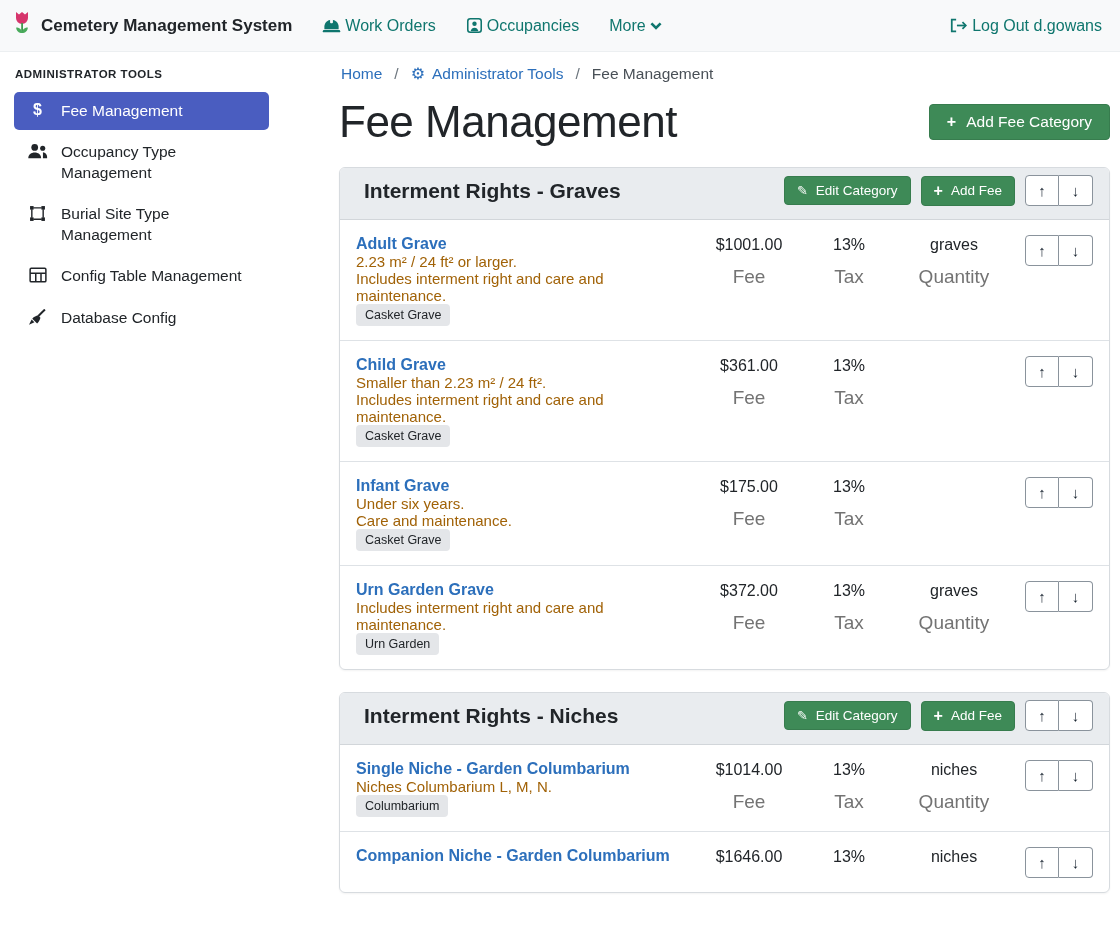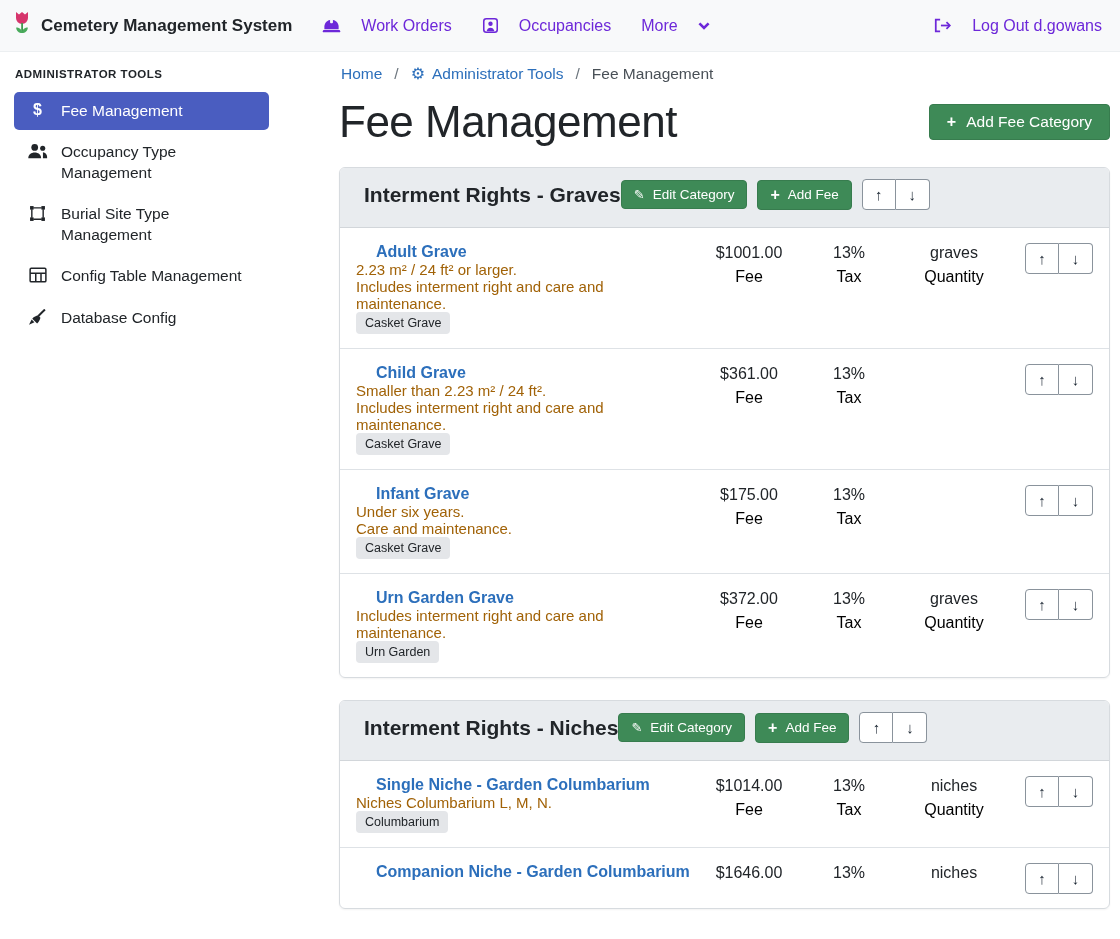--- a/index.html
+++ b/index.html
@@ -10,21 +10,21 @@
     background:#fff; color:#212529;
   }
   
   .navbar {
     height:52px; background:#f8f9fa; border-bottom:1px solid #eceff1;
     display:flex; align-items:center; justify-content:space-between;
     padding:0 18px 0 12px;
   }
   .nav-left { display:flex; align-items:center; gap:30px; }
   .brand { display:flex; align-items:center; gap:9px; font-weight:700; font-size:17px; cursor:pointer; }
-  .nav-item { display:flex; align-items:center; gap:20px; font-size:16px; color:#6d28d9; cursor:pointer; white-space:nowrap; }
+  .nav-item { display:flex; align-items:center; gap:4px; font-size:16px; color:#0f766e; cursor:pointer; white-space:nowrap; }
   .nav-item svg { display:block; }
   
   .layout { display:flex; height:887px;gap:48px; }
   .sidebar { width:280px; flex:none; padding:12px 11px 0 14px; }
   .sidebar-heading { font-size:11.5px; font-weight:700; letter-spacing:.5px; color:#212529; margin:4px 0 12px 1px; }
   .side-item {
     display:flex; align-items:flex-start; gap:13px;
     padding:9px 10px 9px 13px; margin-bottom:3px;
     border-radius:5px; font-size:15.5px; color:#212529; cursor:pointer;
   }
@@ -45,46 +45,46 @@
     background:#3e8a57; color:#fff; border:1px solid #377c4e; border-radius:4px;
     display:flex; align-items:center; cursor:pointer; font-family:inherit;
   }
   .btn-lg { font-size:15.5px; padding:8px 17px; gap:10px; }
   .btn-sm { font-size:13.5px; padding:6px 12px; gap:8px; }
   .plus-glyph { font-weight:700; font-size:16px; line-height:1; }
   .pencil-glyph { font-size:13px; line-height:1; }
   
   .card { border:1px solid #d7dbdf; border-radius:6px; margin-bottom:22px; overflow:hidden; box-shadow:0 1px 2px rgba(0,0,0,.05); }
   .card-header {
-    background:#e9ecef; height:60px; padding:0 16px 6px 24px;
-    display:flex; align-items:center; justify-content:flex-start;
+    background:#e9ecef; height:52px; padding:0 16px 6px 24px;
+    display:flex; align-items:center; justify-content:space-between;
     border-bottom:1px solid #d2d6da;
   }
   .card-title { font-size:21px; font-weight:600; margin:0; }
   .header-actions { display:flex; align-items:center; gap:10px; }
   .btn-group { display:flex; }
   .arrow-btn {
     width:34px; height:31px; background:#fff; border:1px solid #8a939c; color:#1c2733;
     font-size:15px; display:flex; align-items:center; justify-content:center;
     cursor:pointer; padding:0; font-family:inherit;
   }
   .btn-group .arrow-btn:first-child { border-radius:4px 0 0 4px; }
   .btn-group .arrow-btn:last-child { border-radius:0 4px 4px 0; border-left:none; }
   
   .fee-row { display:flex; padding:15px 16px 14px 16px; border-bottom:1px solid #dee2e6; }
   .fee-row:last-child { border-bottom:none; }
   .fee-main { flex:1; padding-right:6px; min-width:0; }
-  .fee-name { color:#2c6fbb; font-weight:700; font-size:16px; text-decoration:none; cursor:pointer;margin-left:20px; }
+  .fee-name { color:#2c6fbb; font-weight:700; font-size:16px; text-decoration:none; cursor:pointer; }
   .fee-desc { font-size:15px; color:#a16207; }
   .badge-wrap { }
   .badge { display:inline-block; background:#e4e6e9; color:#212529; font-size:12.5px; padding:4px 9px; border-radius:4px; }
   .col { width:100px; flex:none; text-align:center; padding-top:1px; }
   .col.qty { width:110px; }
   .val { font-size:16px; }
-  .lbl { font-size:16px; color:#000000; margin-top:6px; }
+  .lbl { font-size:19px; color:#737373; margin-top:12px; }
   .row-arrows { width:84px; flex:none; display:flex; justify-content:flex-end; align-items:flex-start; }
 </style>
 </head>
 <body>
 
 <header class="navbar">
   <div class="nav-left">
     <div class="brand">
       <span>
         <svg width="20" height="24" viewBox="0 0 20 24">

